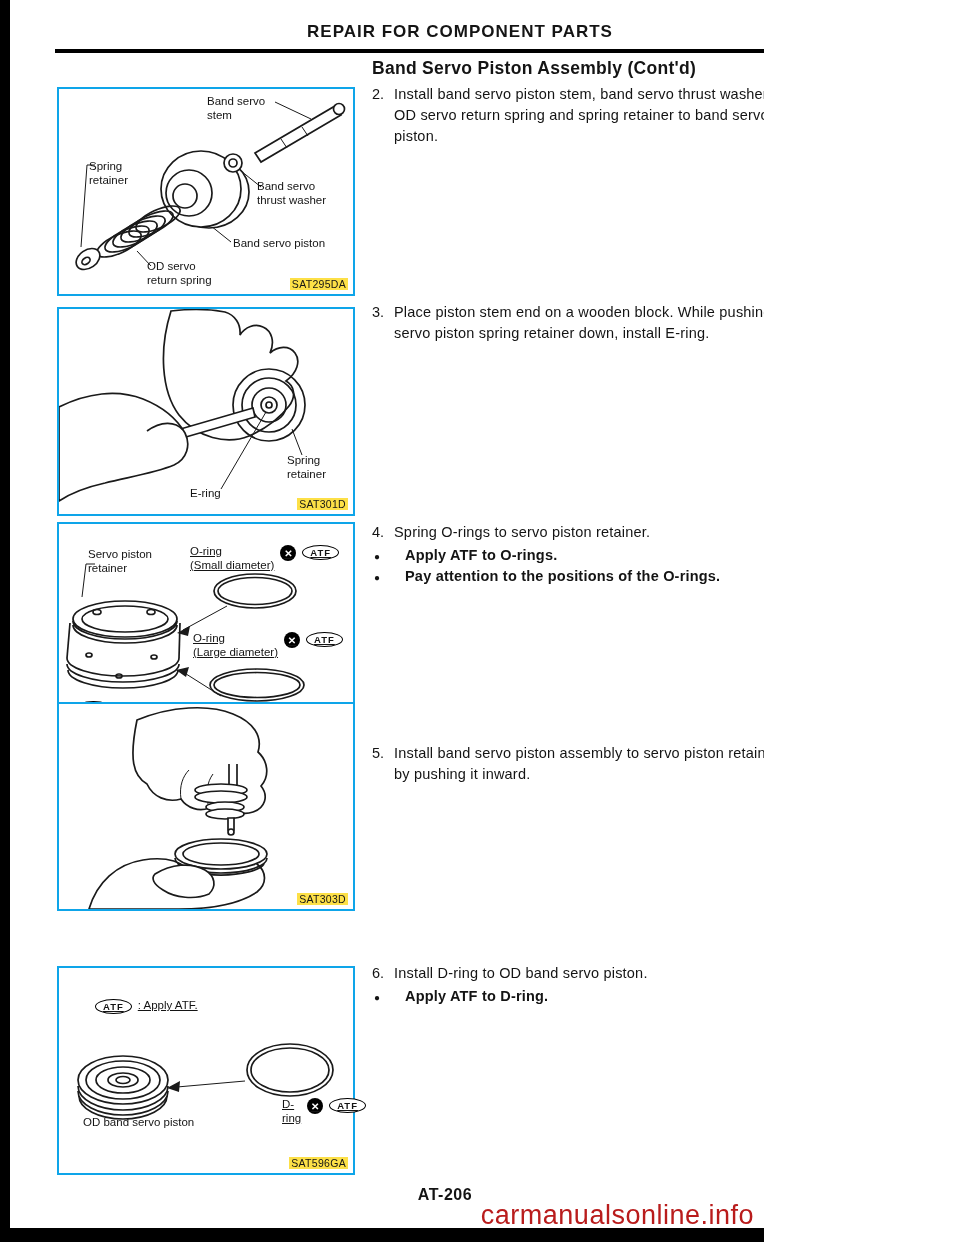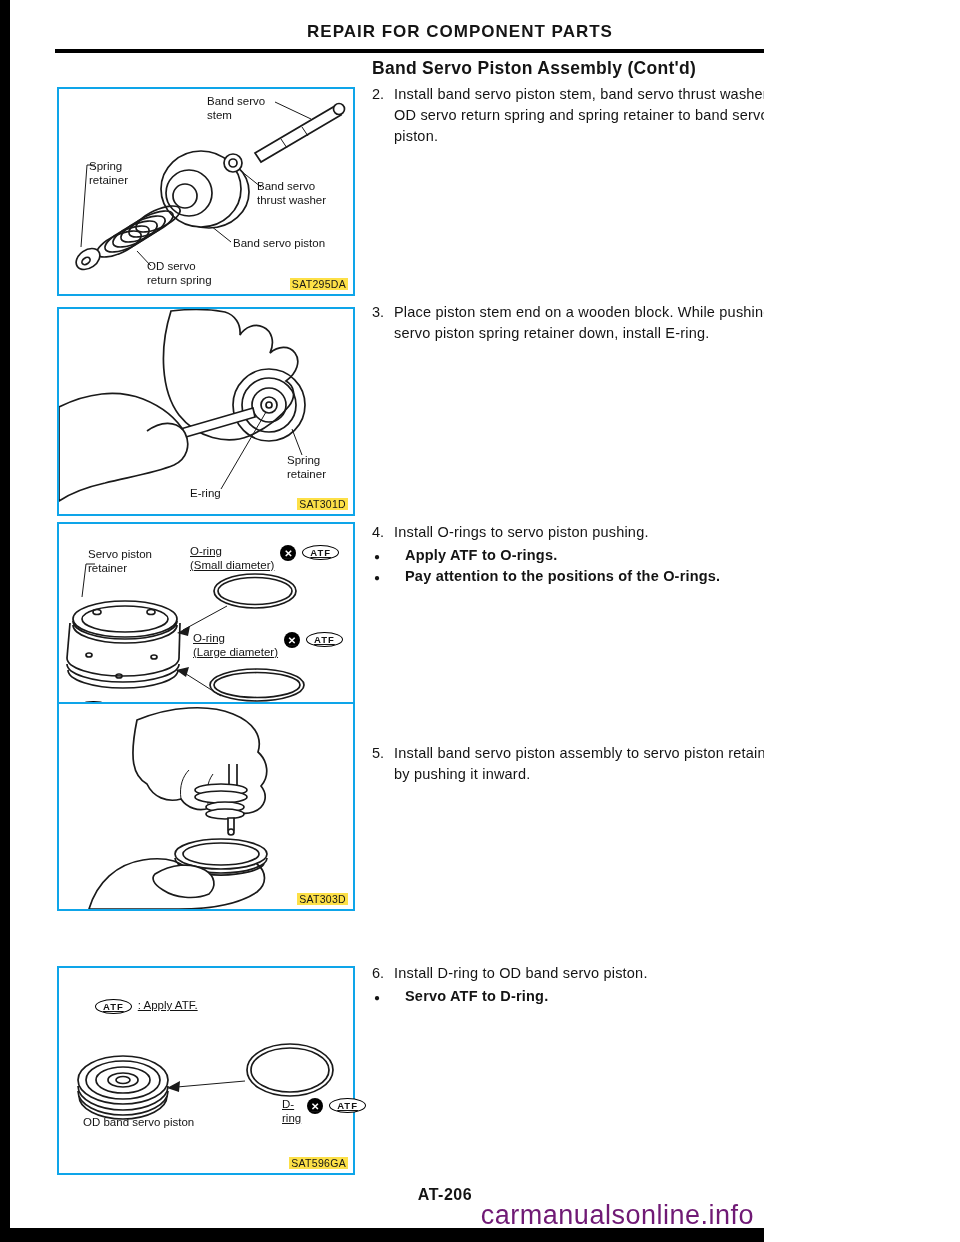--- a/index.html
+++ b/index.html
@@ -27,21 +27,21 @@
 
   .step { position:absolute; left:372px; width:515px; }
   .step-num { position:absolute; left:0; top:0; font-size:14.5px; line-height:21px; }
   .step-text { margin-left:22px; font-size:14.5px; line-height:21px; white-space:pre-line; letter-spacing:0.2px; }
   .bullet-row { position:absolute; left:372px; width:515px; line-height:21px; }
   .bullet-dot { position:absolute; left:2px; top:1px; font-size:10px; }
   .bullet-text { margin-left:33px; font-size:14.5px; font-weight:bold; letter-spacing:0.2px; }
 
   .footer-code { position:absolute; left:380px; top:1186px; width:130px; text-align:center; font-size:16px; font-weight:bold; letter-spacing:0.5px; }
   .page-number { position:absolute; left:28px; top:1252px; font-family:Liberation Sans, sans-serif; font-size:23px; }
-  .watermark { position:absolute; right:10px; top:1200px; font-size:27px; color:#701a75; letter-spacing:0.5px; z-index:5; }
+  .watermark { position:absolute; right:10px; top:1200px; font-size:27px; color:#b91c1c; letter-spacing:0.5px; z-index:5; }
 
   svg .ln { stroke:#1a1a1a; stroke-width:1.7; fill:none; }
   svg .lnf { stroke:#1a1a1a; stroke-width:1.7; fill:#fff; }
   svg .thin { stroke:#1a1a1a; stroke-width:1; fill:none; }
   svg .blk { fill:#1a1a1a; stroke:none; }
 </style>
 </head>
 <body>
 
 <div class="page">
@@ -237,21 +237,21 @@
   </div>
 
   <div class="step" style="top:302px;">
     <span class="step-num">3.</span>
     <div class="step-text">Place piston stem end on a wooden block. While pushing
 servo piston spring retainer down, install E-ring.</div>
   </div>
 
   <div class="step" style="top:522px;">
     <span class="step-num">4.</span>
-    <div class="step-text">Install O-rings to servo piston pushing.</div>
+    <div class="step-text">Spring O-rings to servo piston retainer.</div>
   </div>
   <div class="bullet-row" style="top:545px;">
     <span class="bullet-dot">●</span>
     <div class="bullet-text">Apply ATF to O-rings.</div>
   </div>
   <div class="bullet-row" style="top:566px;">
     <span class="bullet-dot">●</span>
     <div class="bullet-text">Pay attention to the positions of the O-rings.</div>
   </div>
 
@@ -260,20 +260,20 @@
     <div class="step-text">Install band servo piston assembly to servo piston retainer
 by pushing it inward.</div>
   </div>
 
   <div class="step" style="top:963px;">
     <span class="step-num">6.</span>
     <div class="step-text">Install D-ring to OD band servo piston.</div>
   </div>
   <div class="bullet-row" style="top:986px;">
     <span class="bullet-dot">●</span>
-    <div class="bullet-text">Servo ATF to D-ring.</div>
+    <div class="bullet-text">Apply ATF to D-ring.</div>
   </div>
 
   <div class="footer-code">AT-206</div>
   <div class="page-number">642</div>
   <div class="watermark">carmanualsonline.info</div>
   <div class="bottombar"></div>
 </div>
 
 </body></html>

